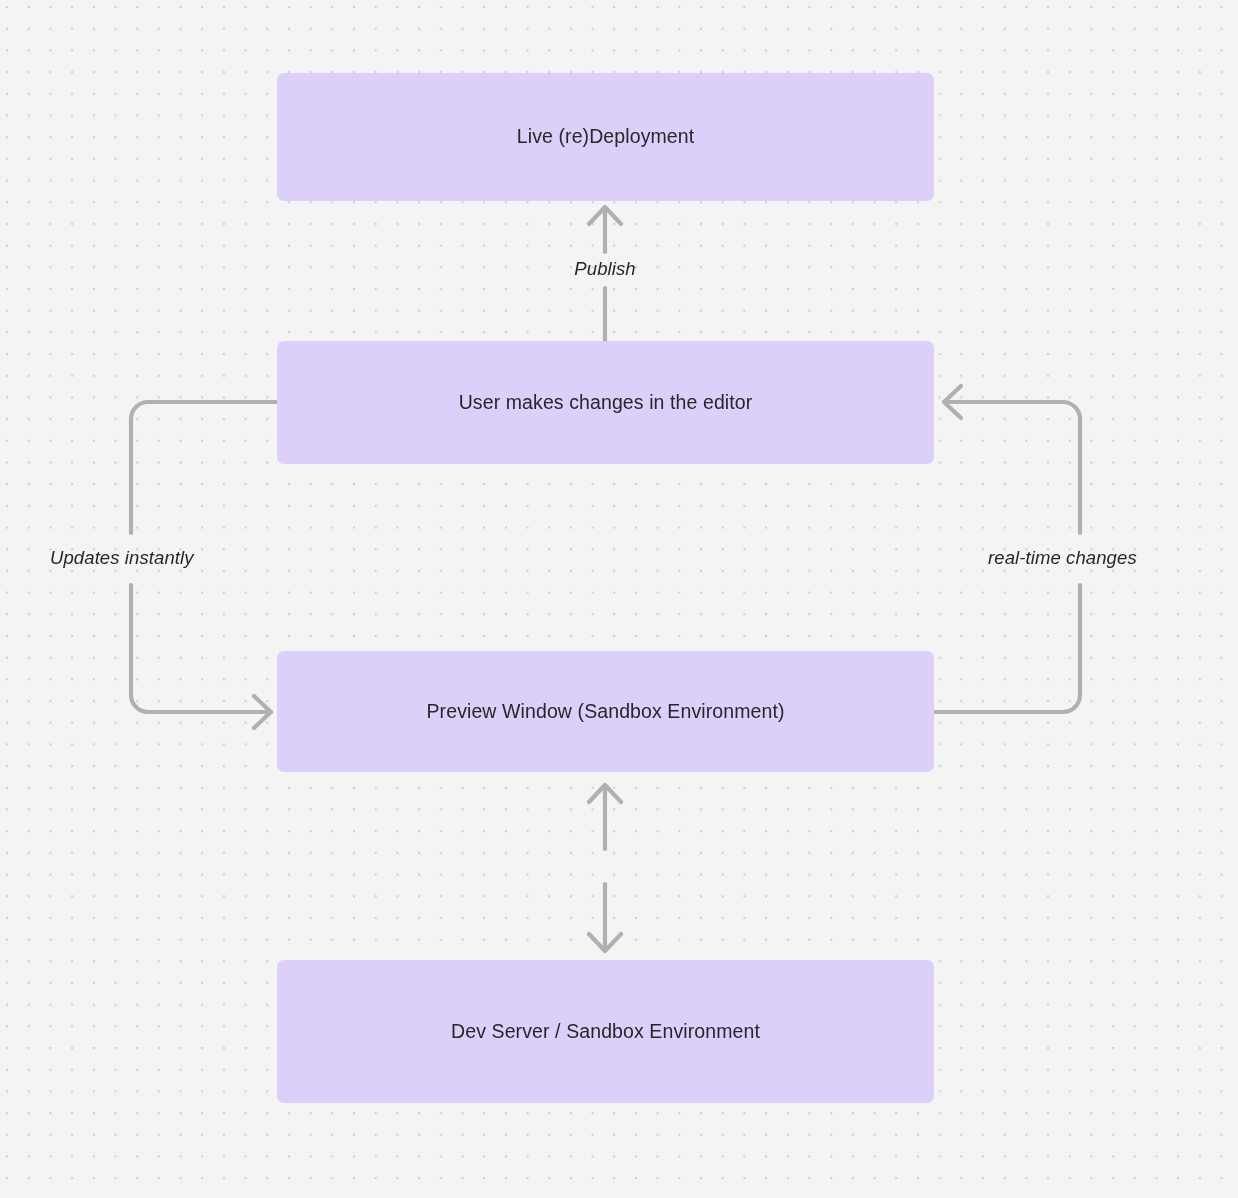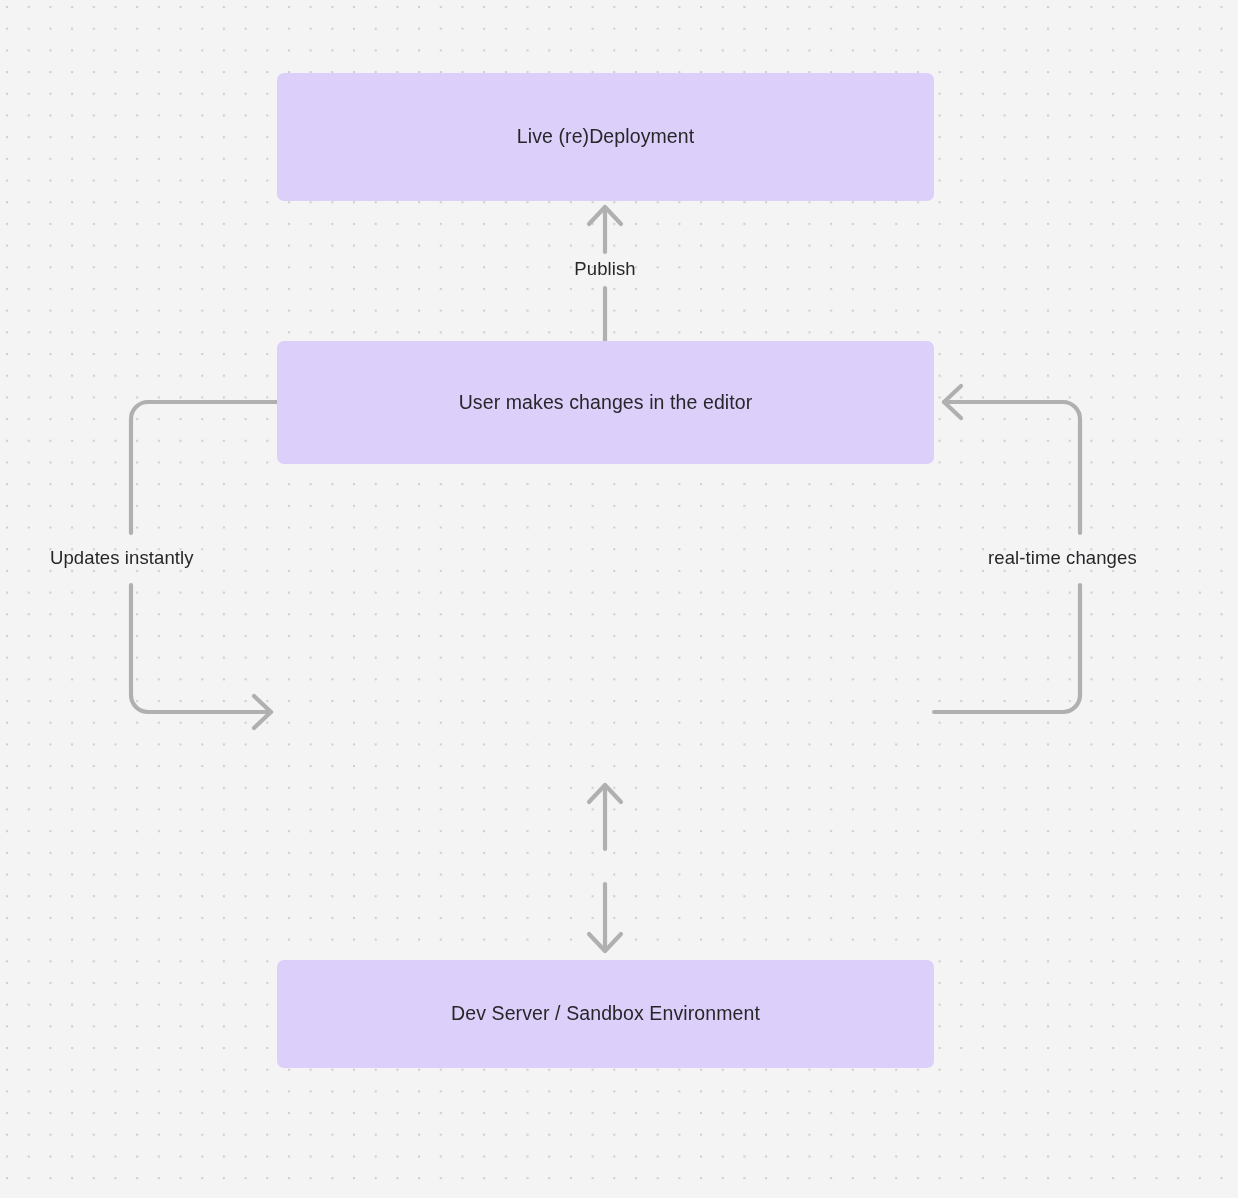--- a/index.html
+++ b/index.html
@@ -47,21 +47,21 @@
   }
   .edge-label {
     position: absolute;
     color: #27272a;
     font-size: 18.5px;
     letter-spacing: 0.1px;
     white-space: nowrap;
     line-height: 1;
   }
   .edge-label.center { transform: translate(-50%, -50%); }
-  .edge-label.leftanchor { transform: translate(0, -50%); }
+  .edge-label.leftanchor { transform: translate(0, -50%); font-style: italic; }
 </style>
 </head>
 <body>
 
 <div id="canvas">
 
   <svg id="edge-layer" viewBox="0 0 1238 1198" width="1238" height="1198" xmlns="http://www.w3.org/2000/svg">
 
     <g fill="none" stroke="#b0b0b0" stroke-width="4.2" stroke-linecap="round" stroke-linejoin="round">
 
@@ -94,25 +94,28 @@
   </svg>
 
   <div class="node" style="left:277px; top:341px; width:657px; height:123px;">
     <span>User makes changes in the editor</span>
   </div>
 
   <div class="node" style="left:277px; top:73px; width:657px; height:128px;">
     <span>Live (re)Deployment</span>
   </div>
 
+  <div class="node" style="left:277px; top:651px; width:657px; height:121px;">
+    <span>Preview Window (Sandbox Environment)</span>
+  </div>
 
-  <div class="node" style="left:277px; top:960px; width:657px; height:108px;">
+  <div class="node" style="left:277px; top:960px; width:657px; height:143px;">
     <span>Dev Server / Sandbox Environment</span>
   </div>
 
-  <div class="edge-label center" style="left:605px; top:269px;">Publish</div>
+  <div class="edge-label center" style="left:605px; top:269px;font-style:italic;">Publish</div>
 
   <div class="edge-label leftanchor" style="left:50px; top:558px;">Updates instantly</div>
 
   <div class="edge-label leftanchor" style="left:988px; top:558px;">real-time changes</div>
 
 
 </div>
 
 </body></html>

